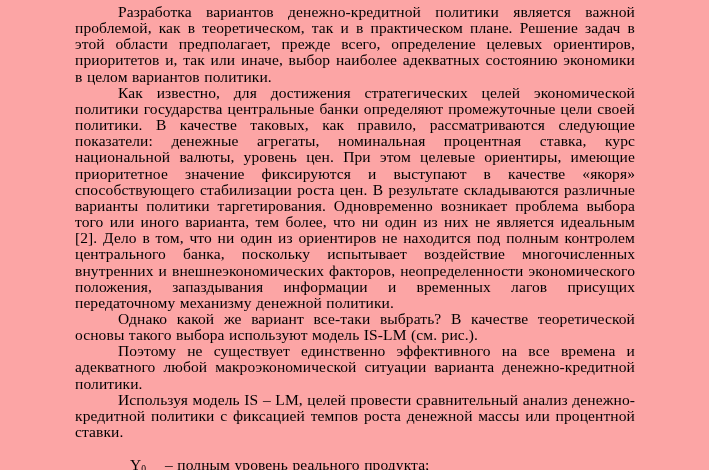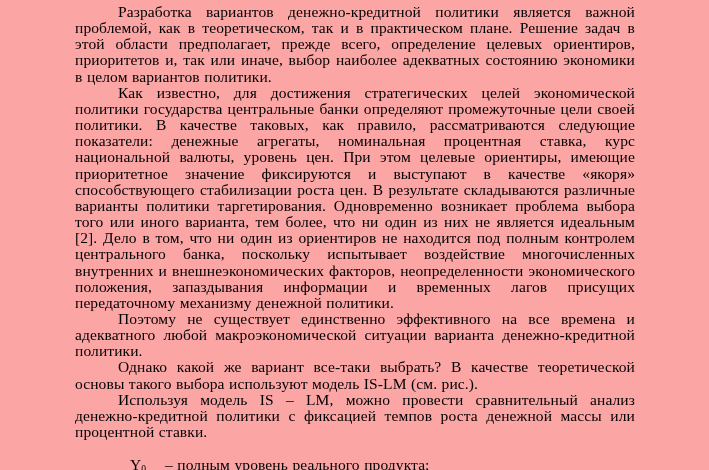--- a/index.html
+++ b/index.html
@@ -49,25 +49,25 @@
 </style>
 </head>
 <body>
 
 <div class="page">
 
   <p class="body">Разработка вариантов денежно-кредитной политики является важной проблемой, как в теоретическом, так и в практическом плане. Решение задач в этой области предполагает, прежде всего, определение целевых ориентиров, приоритетов и, так или иначе, выбор наиболее адекватных состоянию экономики в целом вариантов политики.</p>
 
   <p class="body">Как известно, для достижения стратегических целей экономической политики государства центральные банки определяют промежуточные цели своей политики. В качестве таковых, как правило, рассматриваются следующие показатели: денежные агрегаты, номинальная процентная ставка, курс национальной валюты, уровень цен. При этом целевые ориентиры, имеющие приоритетное значение фиксируются и выступают в качестве «якоря» способствующего стабилизации роста цен. В результате складываются различные варианты политики таргетирования. Одновременно возникает проблема выбора того или иного варианта, тем более, что ни один из них не является идеальным [2]. Дело в том, что ни один из ориентиров не находится под полным контролем центрального банка, поскольку испытывает воздействие многочисленных внутренних и внешнеэкономических факторов, неопределенности экономического положения, запаздывания информации и временных лагов присущих передаточному механизму денежной политики.</p>
 
+  <p class="body">Однако какой же вариант все-таки выбрать? В качестве теоретической основы такого выбора используют модель IS-LM (см. рис.).</p>
+
   <p class="body">Поэтому не существует единственно эффективного на все времена и адекватного любой макроэкономической ситуации варианта денежно-кредитной политики.</p>
 
-  <p class="body">Однако какой же вариант все-таки выбрать? В качестве теоретической основы такого выбора используют модель IS-LM (см. рис.).</p>
-
-  <p class="body">Используя модель IS – LM, можно провести сравнительный анализ денежно-кредитной политики с фиксацией темпов роста денежной массы или процентной ставки.</p>
+  <p class="body">Используя модель IS – LM, целей провести сравнительный анализ денежно-кредитной политики с фиксацией темпов роста денежной массы или процентной ставки.</p>
 
   <p class="def">
     <span class="def-term"><span>Y</span><sub>0</sub></span>
     <span class="def-desc">– полным уровень реального продукта;</span>
   </p>
 
   <p class="def">
     <span class="def-term"><span>LM</span><sub>m</sub></span>
     <span class="def-desc">– кривая LM при фиксации объема денежной массы (М)</span>
   </p>

